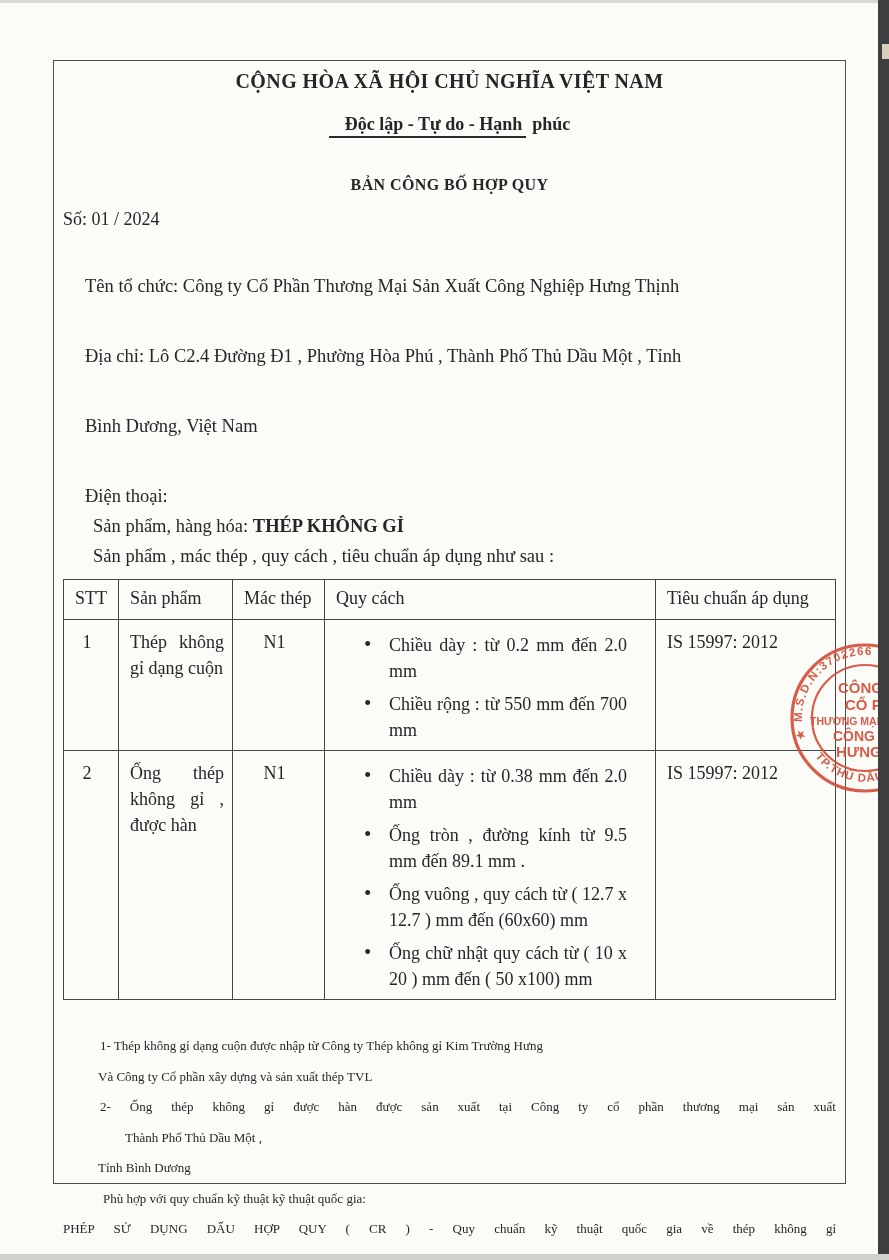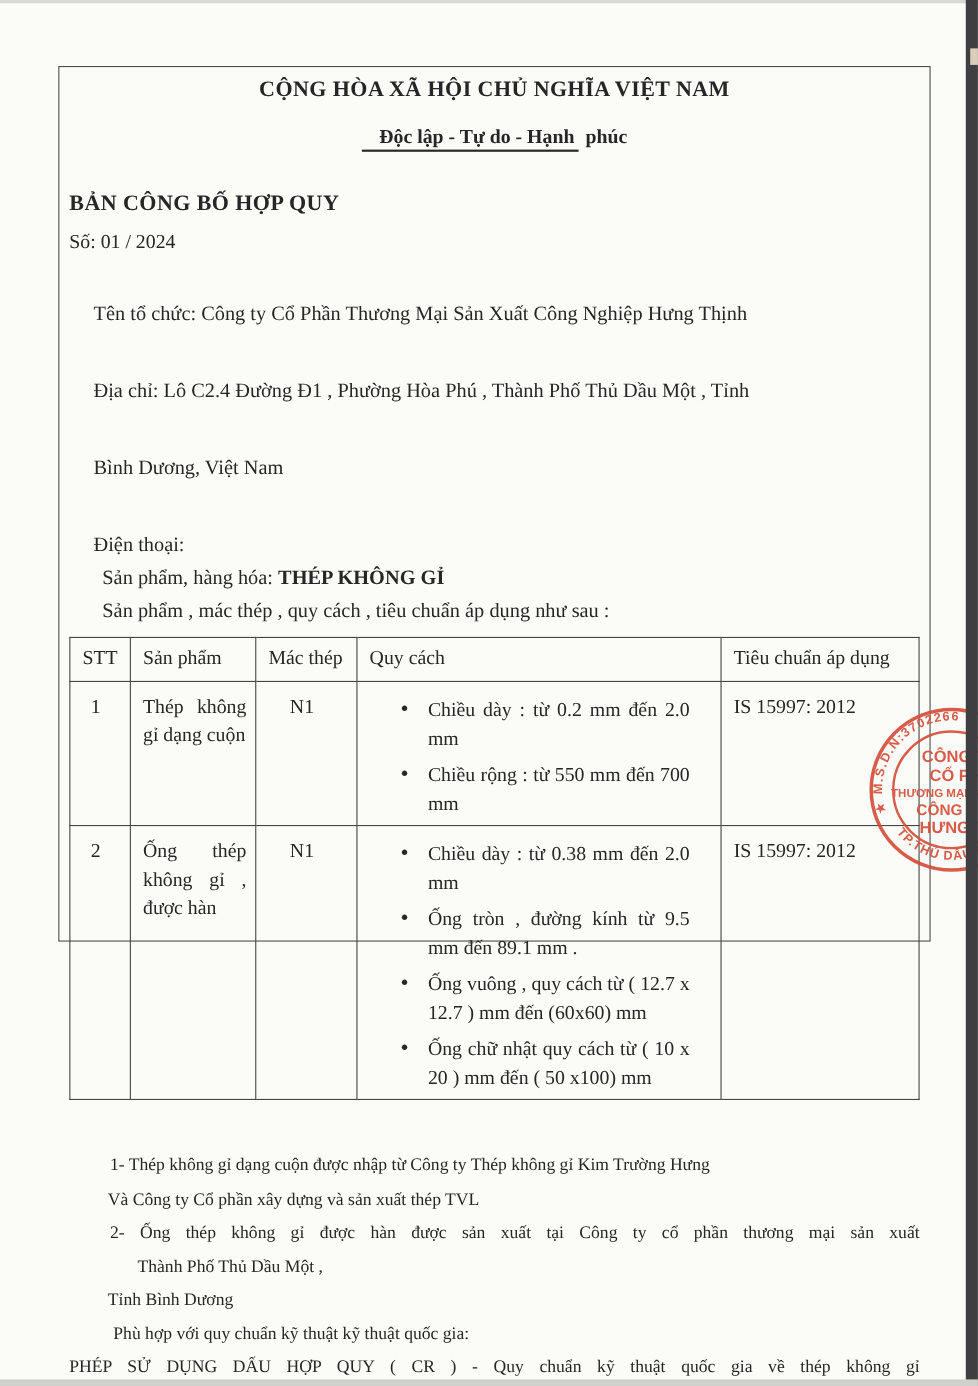--- a/index.html
+++ b/index.html
@@ -9,50 +9,50 @@
     font-family:"Liberation Serif", serif; color:#262626;
   }
   
   .edge-top    { position:absolute; top:0; left:0; width:100%; height:3px; background:#d8d8d4; z-index:10; }
   .edge-right  { position:absolute; top:0; right:0; width:11px; height:100%; background:#3f3f42; z-index:10; }
   .edge-notch  { position:absolute; top:44px; right:0; width:7px; height:15px; background:#d9cfbc; z-index:11; }
   .edge-bottom { position:absolute; bottom:0; left:0; width:100%; height:6px; background:#d0d0cc; z-index:10; }
 
   
   .sheet {
-    position:absolute; left:53px; top:60px; width:793px; height:796px;
+    position:absolute; left:53px; top:60px; width:793px; height:1124px;
     border:1.5px solid #4d4d4d; box-sizing:border-box; padding:0 9px;
   }
 
   .nat-title  { margin-top:7px; text-align:center; font-weight:bold; font-size:20px; line-height:26px; letter-spacing:.4px; }
   .motto      { text-align:center; font-weight:bold; font-size:18px; line-height:24px; margin-top:18px; }
   .motto-u    { border-bottom:2.5px solid #2a2a2a; padding:0 4px 2px 16px; }
   .motto-tail { margin-left:6px; }
-  .doc-title  { text-align:left; font-weight:bold; font-size:20px; line-height:26px; margin:36px 0 0; letter-spacing:.4px; }
+  .doc-title  { text-align:center; font-weight:bold; font-size:16px; line-height:26px; margin:36px 0 0; letter-spacing:.4px; }
   .doc-number { font-size:18px; line-height:24px; margin-top:9px; }
 
   .info { margin-top:8px; font-size:18.5px; line-height:30px; }
   .ml22 { margin-left:22px;margin-top:40px; }
   .ml30 { margin-left:30px; }
   .bold { font-weight:bold;font-family:Liberation Serif, serif; }
 
   table.spec { border-collapse:collapse; width:772px; margin-top:8px; table-layout:fixed; }
   .spec th, .spec td { border:1.5px solid #454545; vertical-align:top; font-weight:normal; }
   .spec th { font-size:18px; height:40px; text-align:left; padding:8px 0 0 11px; box-sizing:border-box; }
   .spec th.c, .spec td.c { text-align:center; padding-left:0; }
   .spec td { font-size:18px; line-height:26px; padding:9px 8px 0 11px; box-sizing:border-box; }
   .spec td.cell-qc { padding:6px 20px 0 0; }
   .col-stt{width:55px;} .col-sp{width:114px;} .col-mt{width:92px;} .col-qc{width:331px;} .col-tc{width:180px;}
   .row-1 { height:94px; } .row-2 { height:228px; }
   .just { text-align:justify; }
   ul.bullets { list-style:none; margin:0; padding:0; }
   ul.bullets li { position:relative; padding-left:64px; padding-right:8px; margin:6px 0 7px; text-align:justify; line-height:26px; }
   ul.bullets li::before { content:"\2022"; position:absolute; left:39px; top:-1px; font-size:21px; }
 
-  .notes { margin-top:45px; font-size:16px; line-height:30.5px; }
+  .notes { margin-top:31px; font-size:13px; line-height:30.5px; }
   .n-ml35 { margin-left:35px; }
   .n-ml37 { margin-left:37px; }
   .n-ml40 { margin-left:40px; }
   .n-ml43 { margin-left:43px; }
   .n-ml62 { margin-left:62px; }
   .jlast { text-align:justify; text-align-last:justify; }
 
   
   .stamp { position:absolute; left:780px; top:633px; width:170px; height:170px; z-index:5; opacity:.92; }
   .stamp text { font-family:"Liberation Sans", sans-serif; font-weight:bold; }

